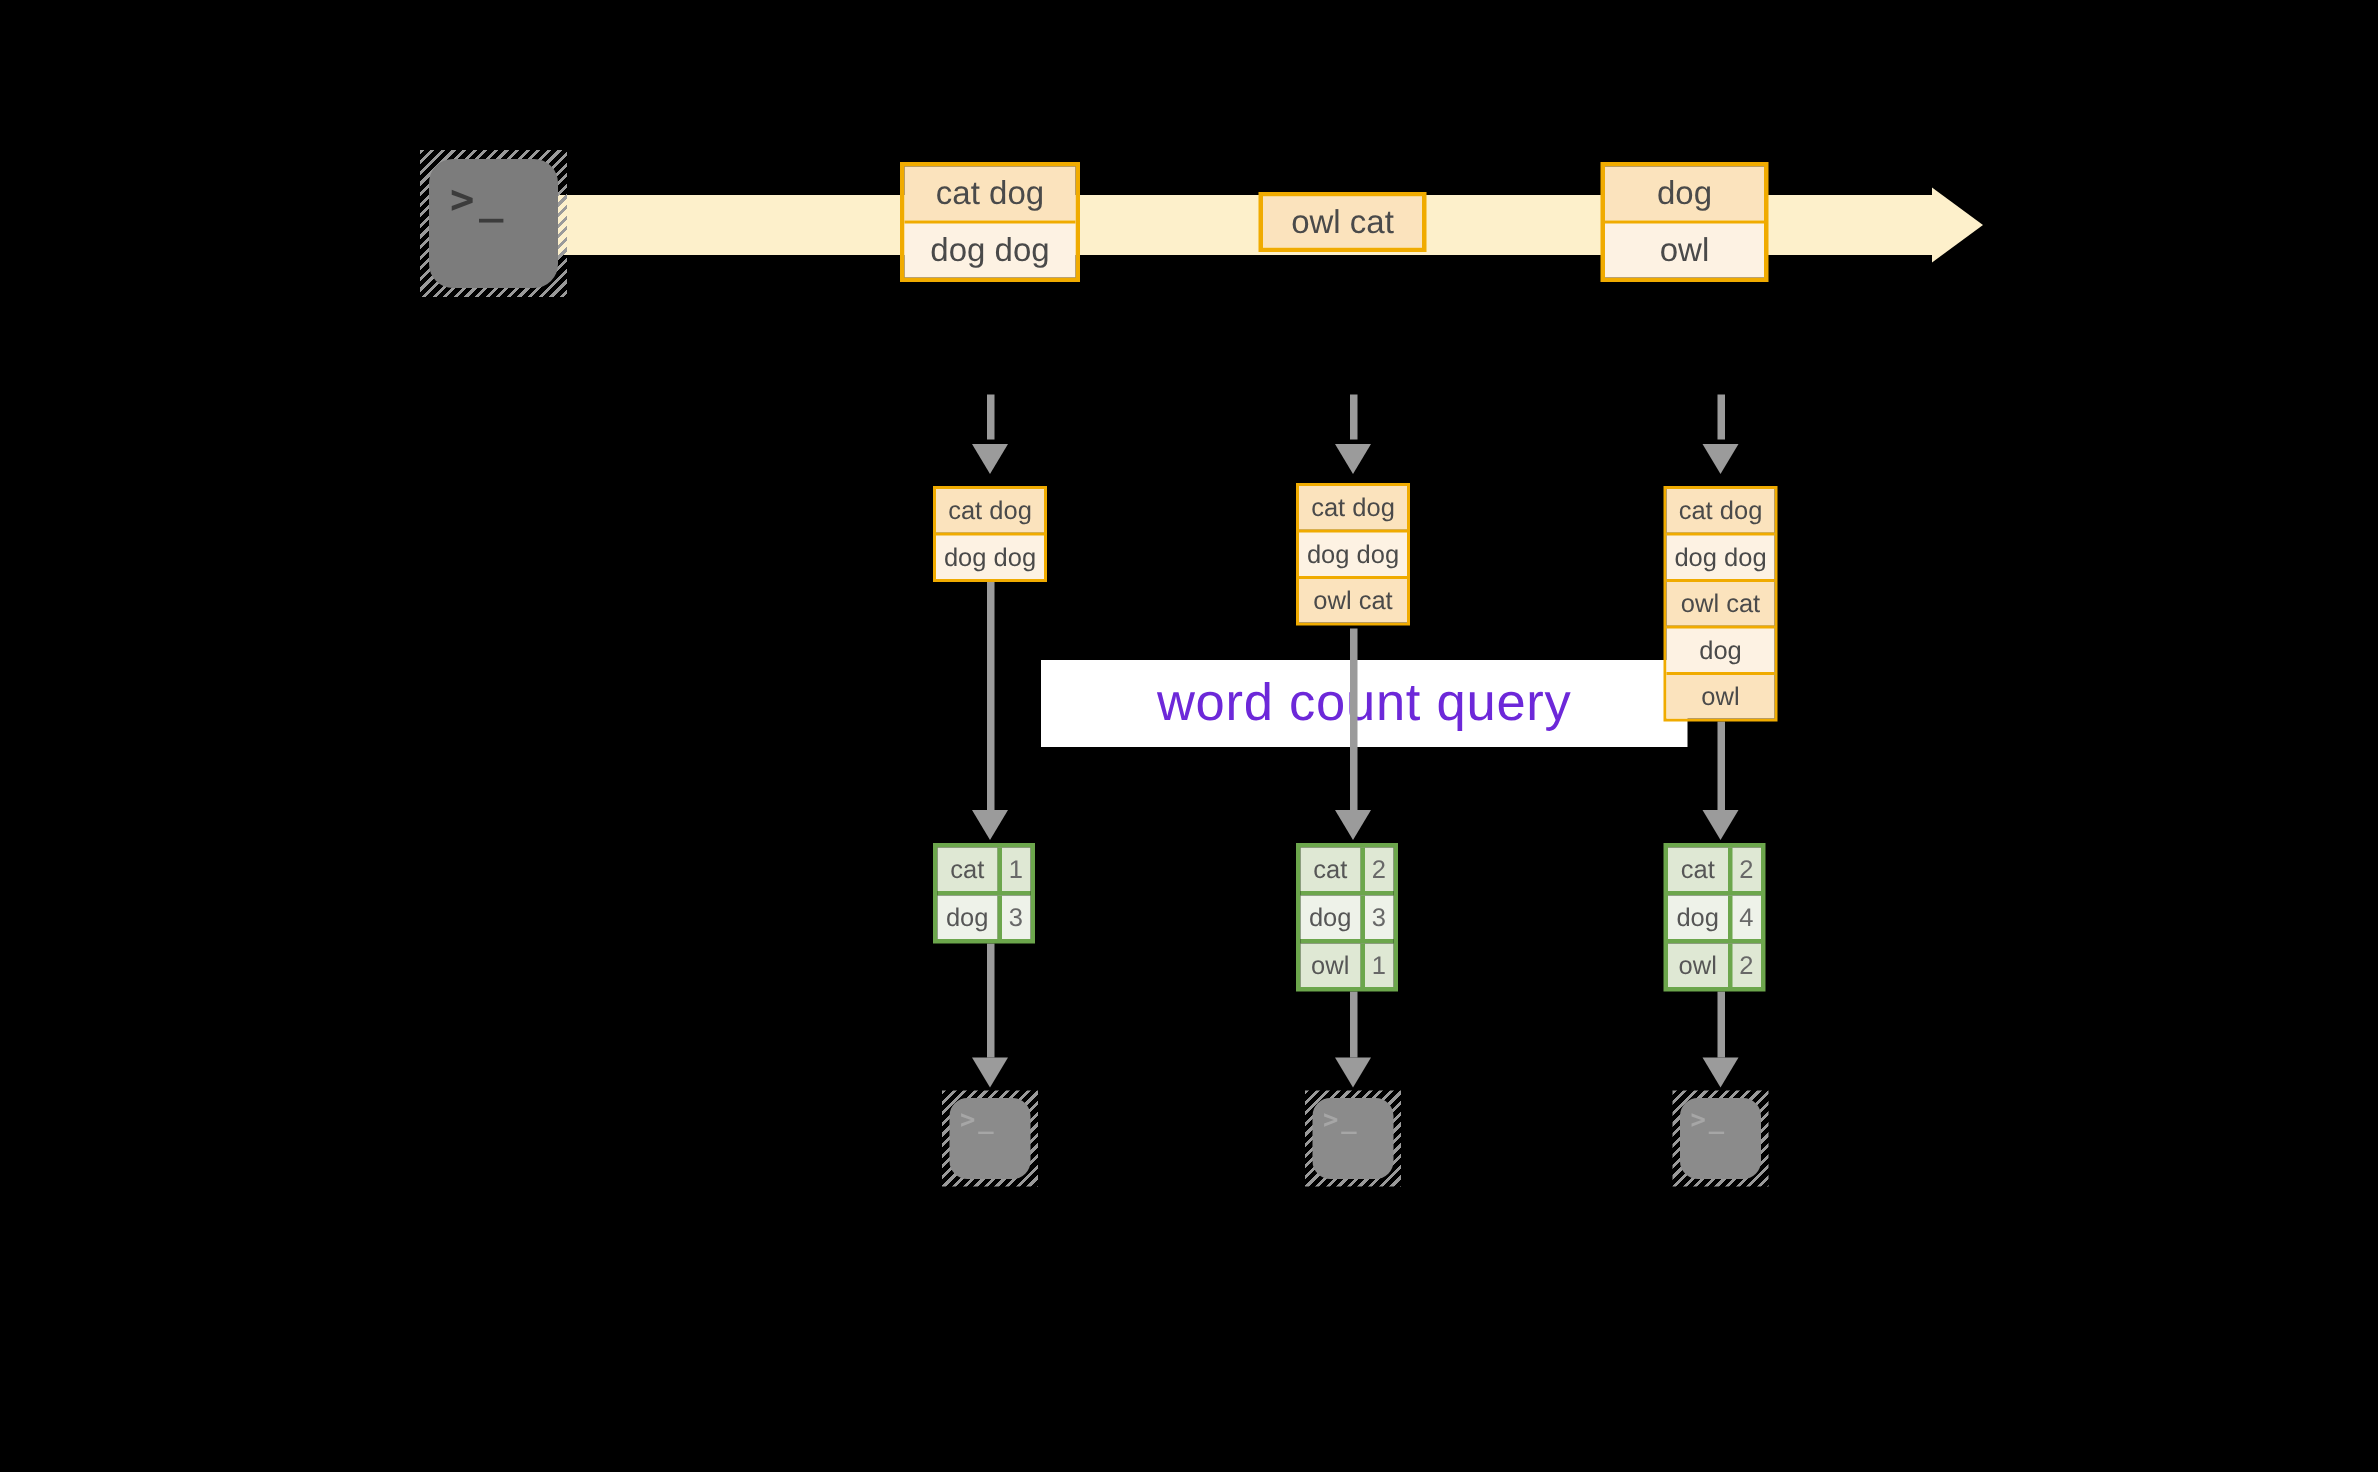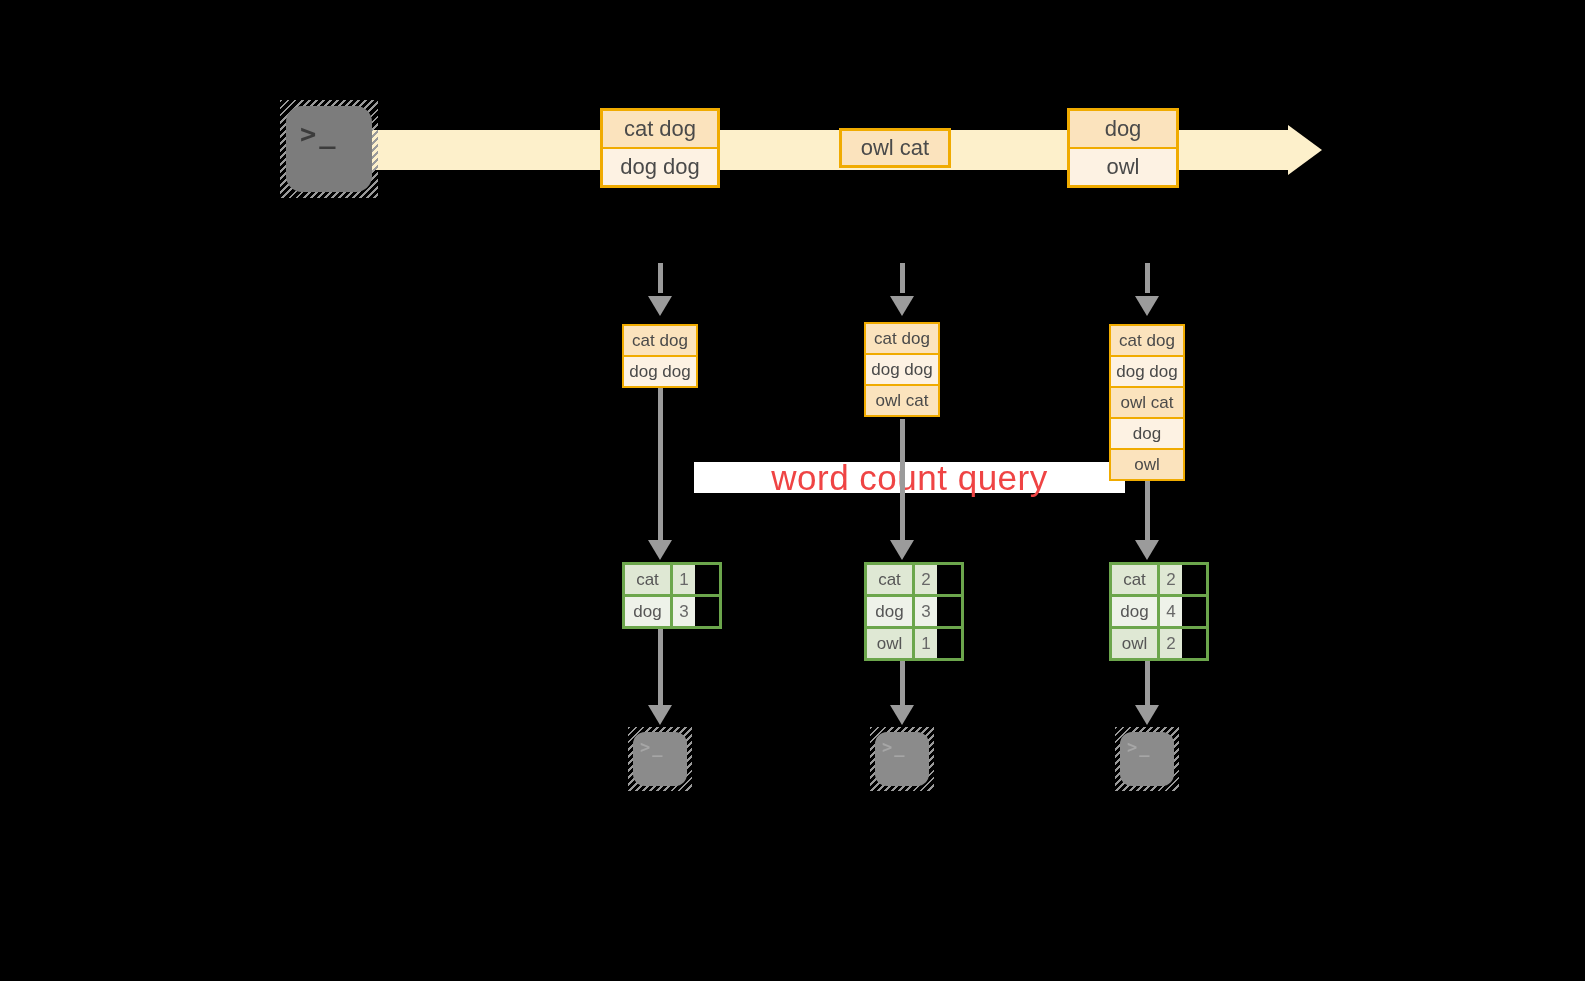--- a/index.html
+++ b/index.html
@@ -23,38 +23,38 @@
   .sbox .srow:nth-child(even) { background:#fdf2e3; }
   .sbox.single .srow:first-child { height:34px; }
   
   .stack { position:absolute; width:76px; border:2px solid #f0ab00; z-index:3; }
   .krow { height:31px; border-top:2px solid #f0ab00; display:flex; align-items:center; justify-content:center;
     font-size:17px; color:#4a4a4a; }
   .krow:first-child { height:29px; border-top:none; }
   .stack .krow:nth-child(odd)  { background:#fbe3bd; }
   .stack .krow:nth-child(even) { background:#fdf2e3; }
   
-  .gtable { position:absolute; width:100px; border:3px solid #6ca64c; z-index:3; }
+  .gtable { position:absolute; width:68px; border:3px solid #6ca64c; z-index:3; }
   .trow { display:flex; border-top:3px solid #6ca64c; }
   .trow:first-child { border-top:none; }
   .tword  { width:45px; height:29px; display:flex; align-items:center; justify-content:center;
     font-size:17px; color:#565656; }
   .tcount { width:25px; height:29px; border-left:3px solid #6ca64c; display:flex; align-items:center;
     justify-content:center; font-size:17px; color:#686868; }
   .gtable .trow:nth-child(odd)  .tword, .gtable .trow:nth-child(odd)  .tcount { background:#dfe8d4; }
   .gtable .trow:nth-child(even) .tword, .gtable .trow:nth-child(even) .tcount { background:#eef2e9; }
   
   .dash  { position:absolute; width:5px; height:30px; background:#9b9b9b; z-index:2; }
   .vline { position:absolute; width:5px; background:#9b9b9b; z-index:2; }
   .tri   { position:absolute; width:0; height:0; z-index:2;
     border-left:12px solid transparent; border-right:12px solid transparent; border-top:20px solid #9b9b9b; }
   
-  .wlabel { position:absolute; left:694px; top:462px; width:431px; height:31px; background:#ffffff; z-index:1;
+  .wlabel { position:absolute; left:694px; top:440px; width:431px; height:58px; background:#ffffff; z-index:1;
     display:flex; align-items:center; justify-content:center;
-    font-size:35px; font-weight:300; color:#ef4444; letter-spacing:0.5px; }
+    font-size:35px; font-weight:300; color:#6d28d9; letter-spacing:0.5px; }
   
   .term { position:absolute; z-index:3;
     background: repeating-linear-gradient(135deg, #9a9a9a 0px, #9a9a9a 2px, transparent 2px, transparent 5px); }
   .term-inner { position:absolute; background:#7c7c7c; }
   .term-lg { left:280px; top:100px; width:98px; height:98px; }
   .term-lg .term-inner { inset:6px; border-radius:16px; }
   .term-sm { width:64px; height:64px; top:727px; }
   .term-sm .term-inner { inset:5px; border-radius:12px; background:#8b8b8b; }
   .glyph { position:absolute; font-family:"DejaVu Sans Mono", monospace; font-weight:bold; z-index:1; }
   .term-lg .glyph { left:20px; top:18px; font-size:27px; color:#3c3c3c; letter-spacing:3px; }

